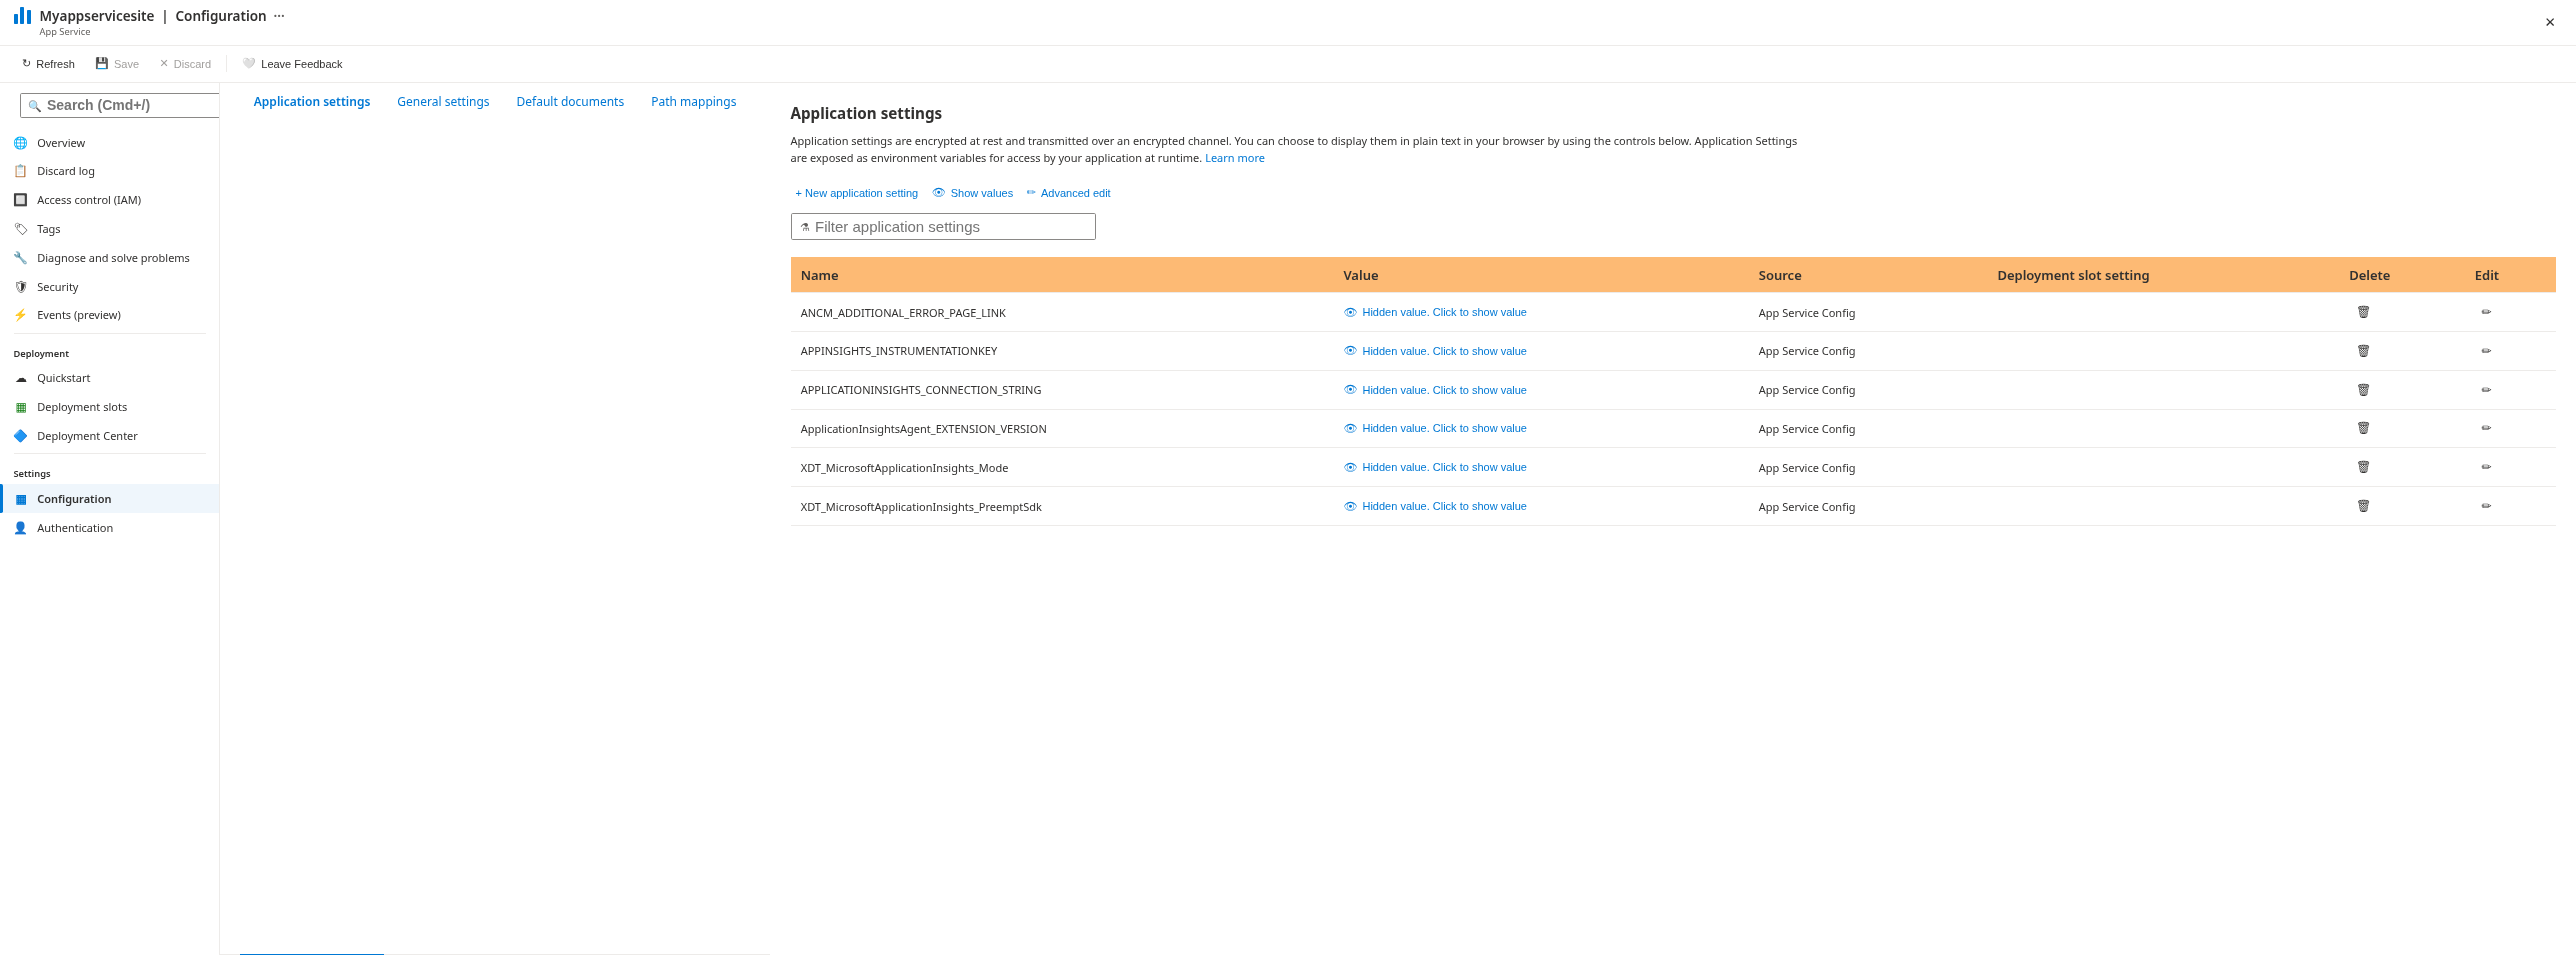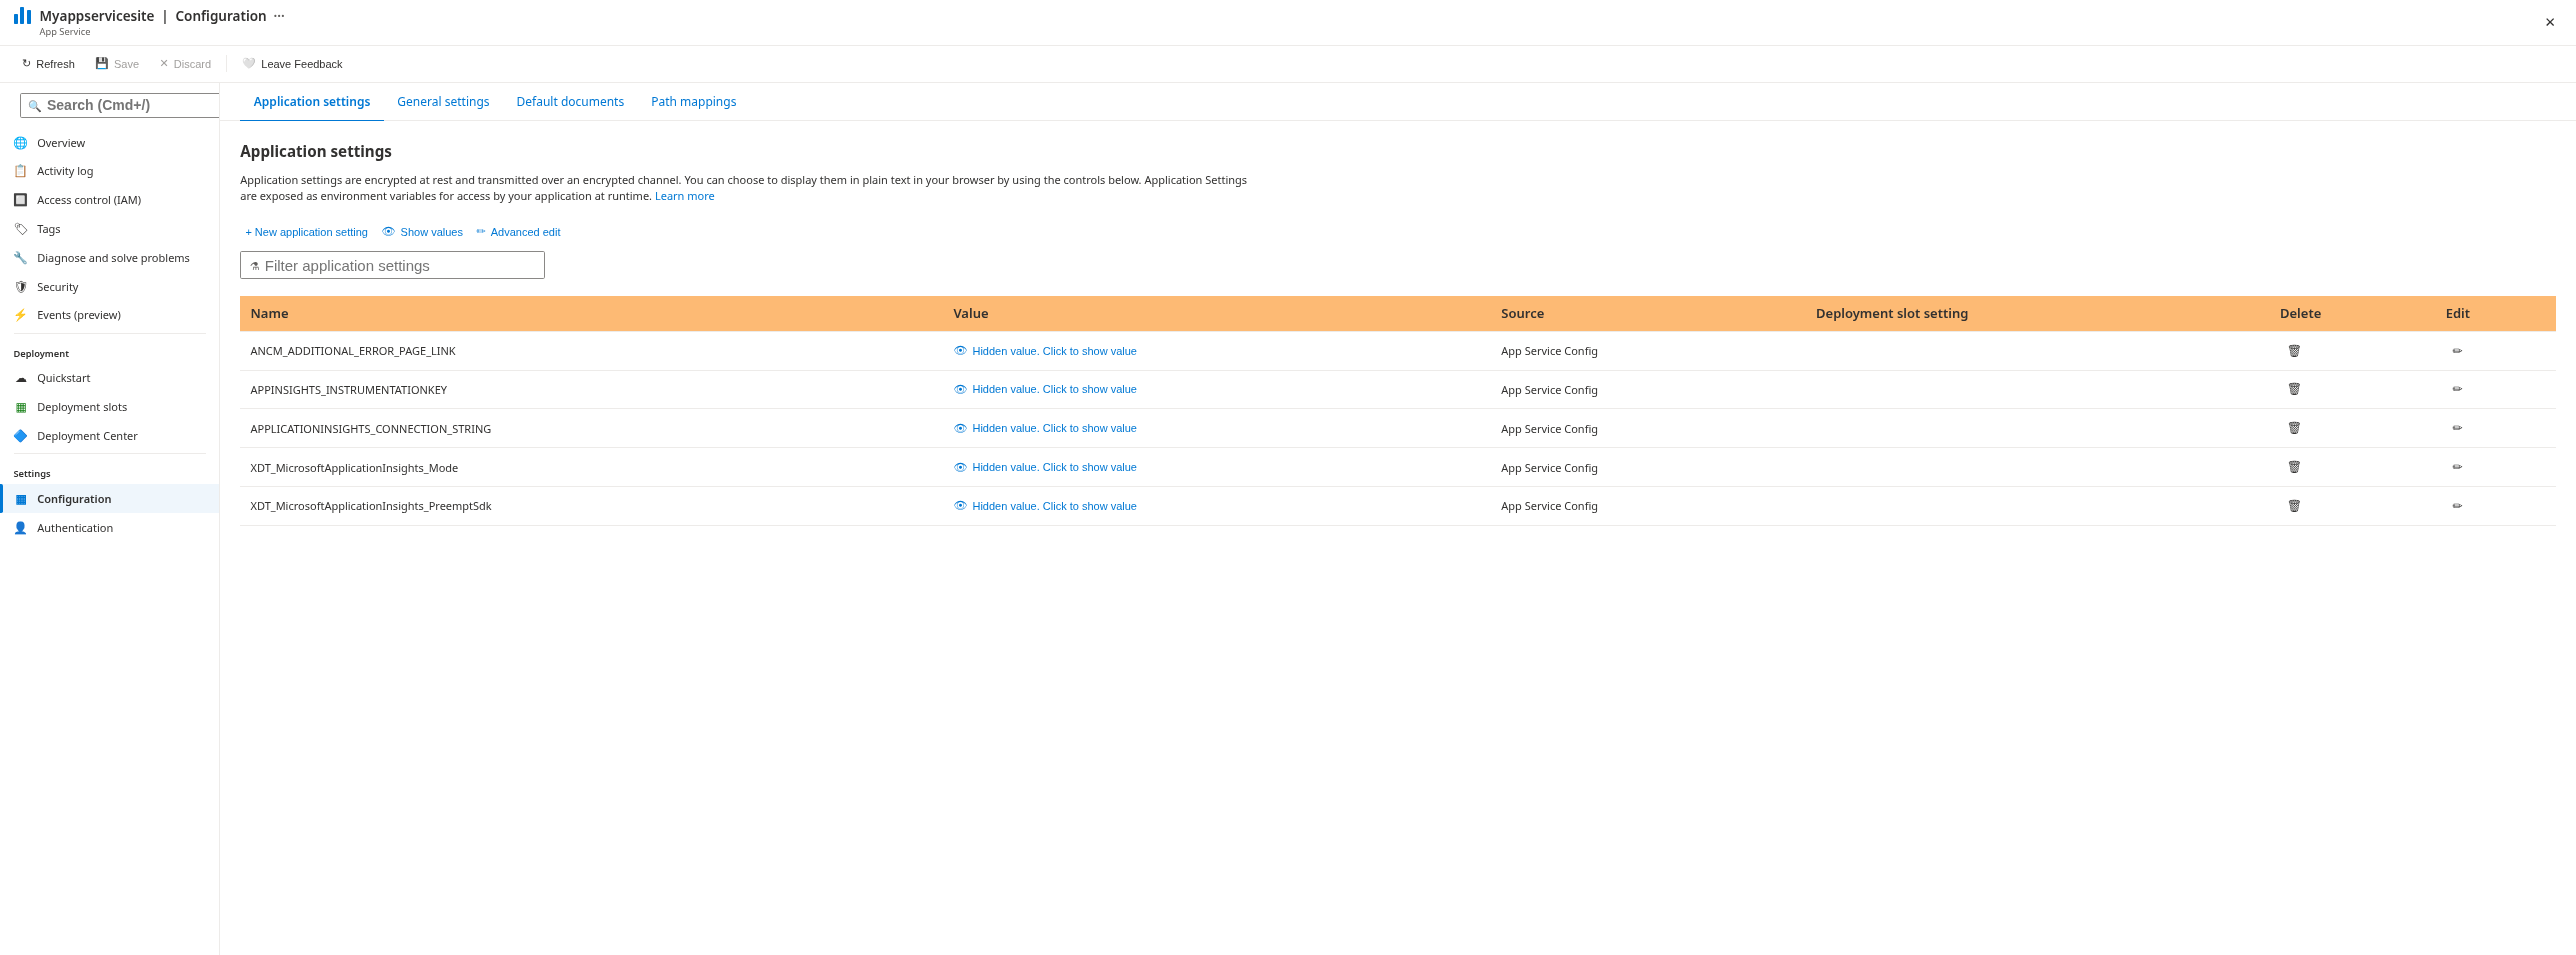--- a/index.html
+++ b/index.html
@@ -66,21 +66,21 @@
     .nav-item.active { background: #eff6fc; font-weight: 600; }
     .nav-item.active::before {
       content: ''; position: absolute; left: 0; top: 0; bottom: 0;
       width: 2.5px; background: #0078d4; border-radius: 0 1.7px 1.7px 0;
     }
     .nav-icon { width: 15.2px; height: 15.2px; display: flex; align-items: center; justify-content: center; font-size: 12px; flex-shrink: 0; }
     .section-header { padding: 10.2px 13.5px 3.4px 13.5px; font-size: 9.3px; font-weight: 600; color: #323130; text-transform: none; }
     .section-divider { height: 0.8px; background: #edebe9; margin: 3.4px 13.5px; }
 
     
-    .content { flex: 1; overflow-y: auto; display: flex; flex-direction: column; }
+    .content { flex: 1; overflow-y: auto; display: flex; flex-direction: row; }
 
     
     .tabs {
       display: flex; border-bottom: 0.8px solid #edebe9; padding: 0 20.3px;
       background: #fff;
     }
     .tab {
       padding: 10.2px 13.5px; cursor: pointer; font-size: 12px; color: #0078d4;
       border-bottom: 1.7px solid transparent; margin-bottom: -0.8px;
     }
@@ -181,21 +181,21 @@
       <button class="collapse-btn">«</button>
     </div>
 
     <div>
       <div class="nav-item">
         <span class="nav-icon">🌐</span>
         <span>Overview</span>
       </div>
       <div class="nav-item">
         <span class="nav-icon">📋</span>
-        <span>Activity log</span>
+        <span>Discard log</span>
       </div>
       <div class="nav-item">
         <span class="nav-icon">🔲</span>
         <span>Access control (IAM)</span>
       </div>
       <div class="nav-item">
         <span class="nav-icon">🏷</span>
         <span>Tags</span>
       </div>
       <div class="nav-item">
@@ -319,20 +319,30 @@
               <td>APPLICATIONINSIGHTS_CONNECTION_STRING</td>
               <td>
                 <button class="hidden-value-link"><span style="color:#0078d4;">👁</span> Hidden value. Click to show value</button>
               </td>
               <td>App Service Config</td>
               <td></td>
               <td><button class="icon-btn"><span>🗑</span></button></td>
               <td><button class="icon-btn"><span>✏</span></button></td>
             </tr>
             <tr>
+              <td>ApplicationInsightsAgent_EXTENSION_VERSION</td>
+              <td>
+                <button class="hidden-value-link"><span style="color:#0078d4;">👁</span> Hidden value. Click to show value</button>
+              </td>
+              <td>App Service Config</td>
+              <td></td>
+              <td><button class="icon-btn"><span>🗑</span></button></td>
+              <td><button class="icon-btn"><span>✏</span></button></td>
+            </tr>
+            <tr>
               <td>XDT_MicrosoftApplicationInsights_Mode</td>
               <td>
                 <button class="hidden-value-link"><span style="color:#0078d4;">👁</span> Hidden value. Click to show value</button>
               </td>
               <td>App Service Config</td>
               <td></td>
               <td><button class="icon-btn"><span>🗑</span></button></td>
               <td><button class="icon-btn"><span>✏</span></button></td>
             </tr>
             <tr>

